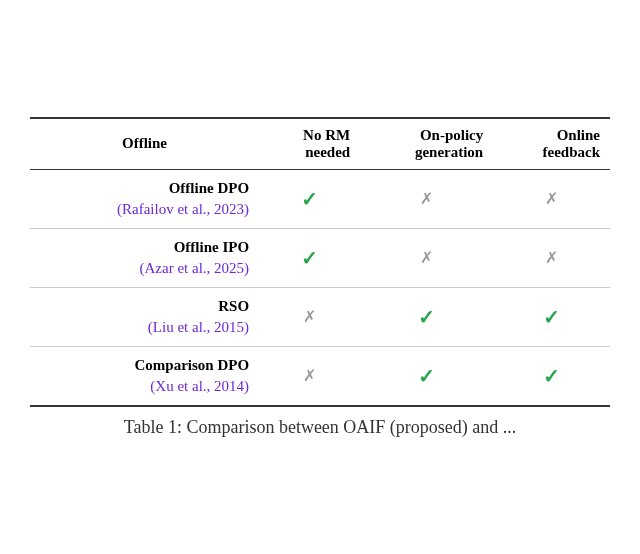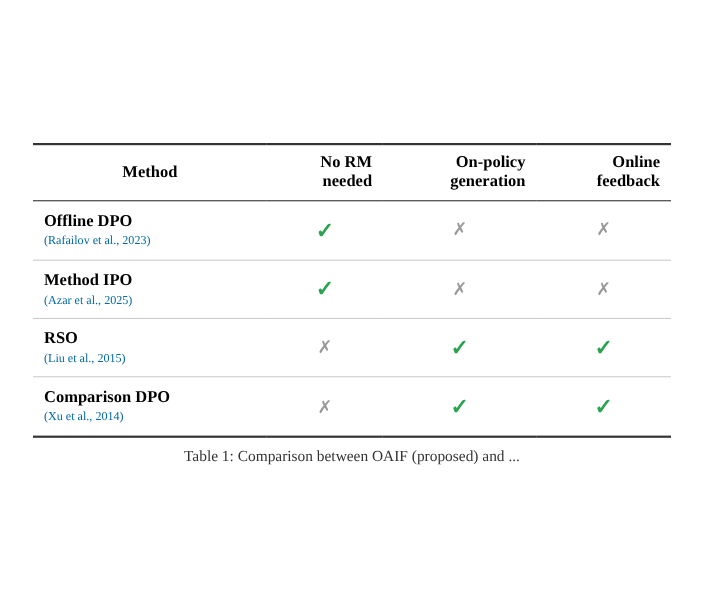--- a/index.html
+++ b/index.html
@@ -50,79 +50,79 @@
       text-align: center;
     }
 
     td {
       text-align: center;
       padding: 8px 10px;
       vertical-align: middle;
     }
 
     td.method-cell {
-      text-align: left;
+      text-align: right;
       line-height: 1.4;
     }
 
     .method-name {
       font-weight: bold;
       display: block;
     }
 
     .method-ref {
-      color: #0369a1;
-      font-size: 11px;
+      color: #6d28d9;
+      font-size: 15px;
       display: block;
     }
 
     .check-green {
       color: #2aa44f;
       font-size: 20px;
       font-weight: bold;
     }
 
     .cross-gray {
       color: #999;
       font-size: 16px;
     }
 
     .caption {
       margin-top: 10px;
-      font-size: 14px;
+      font-size: 18px;
       text-align: center;
       color: #333;
     }
   </style>
 </head>
 <body>
 
 <div class="table-container">
   <table>
     <thead>
       <tr>
-        <th class="method-header">Method</th>
+        <th class="method-header">Offline</th>
         <th>No RM<br>needed</th>
         <th>On-policy<br>generation</th>
         <th>Online<br>feedback</th>
       </tr>
     </thead>
     <tbody id="table-body">
     <tr>
           <td class="method-cell">
             <span class="method-name">Offline DPO</span>
             <span class="method-ref">(Rafailov et al., 2023)</span>
           </td>
           <td><span class="check-green">✓</span></td>
           <td><span class="cross-gray">✗</span></td>
           <td><span class="cross-gray">✗</span></td>
         </tr>
         <tr>
           <td class="method-cell">
-            <span class="method-name">Method IPO</span>
+            <span class="method-name">Offline IPO</span>
             <span class="method-ref">(Azar et al., 2025)</span>
           </td>
           <td><span class="check-green">✓</span></td>
           <td><span class="cross-gray">✗</span></td>
           <td><span class="cross-gray">✗</span></td>
         </tr>
         <tr>
           <td class="method-cell">
             <span class="method-name">RSO</span>
             <span class="method-ref">(Liu et al., 2015)</span>

